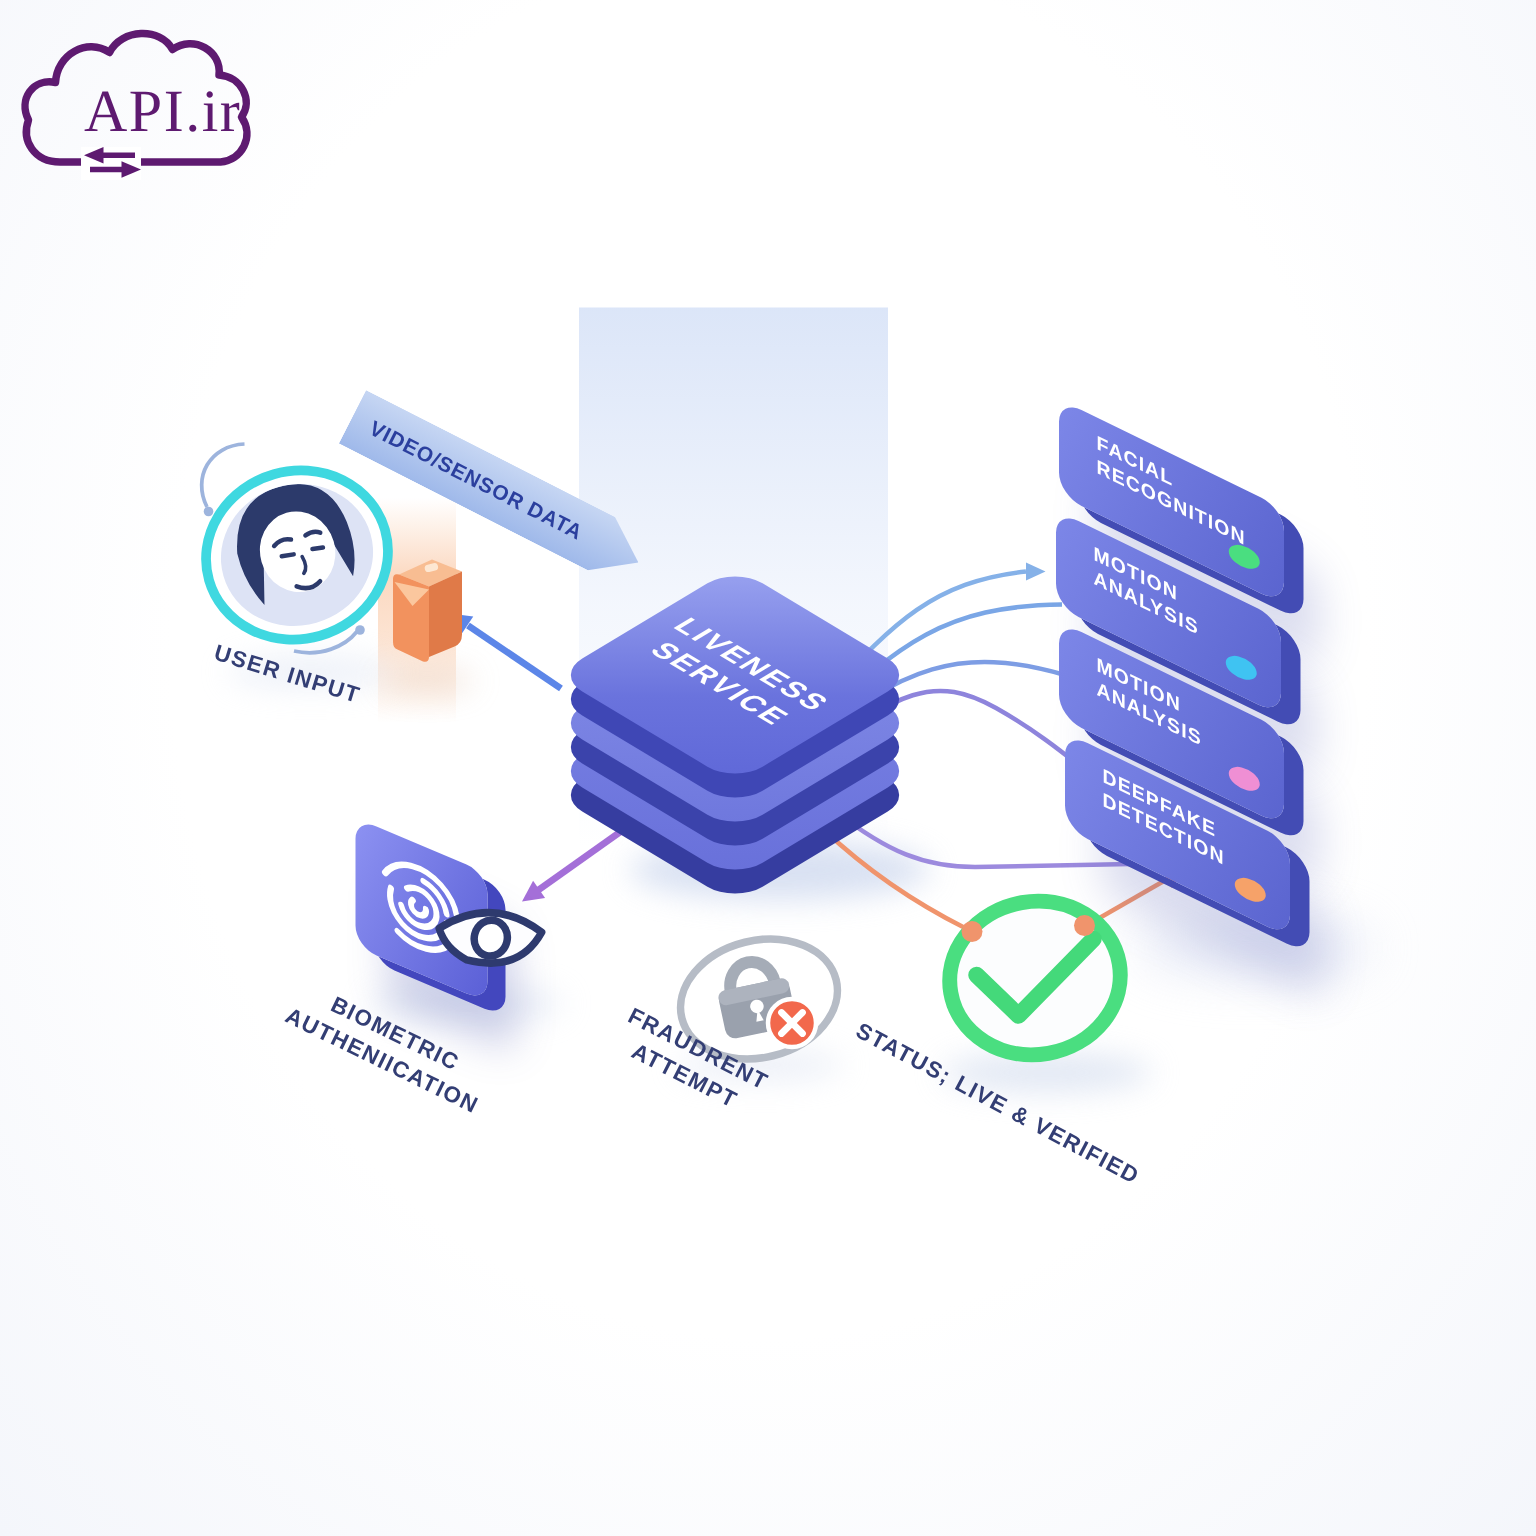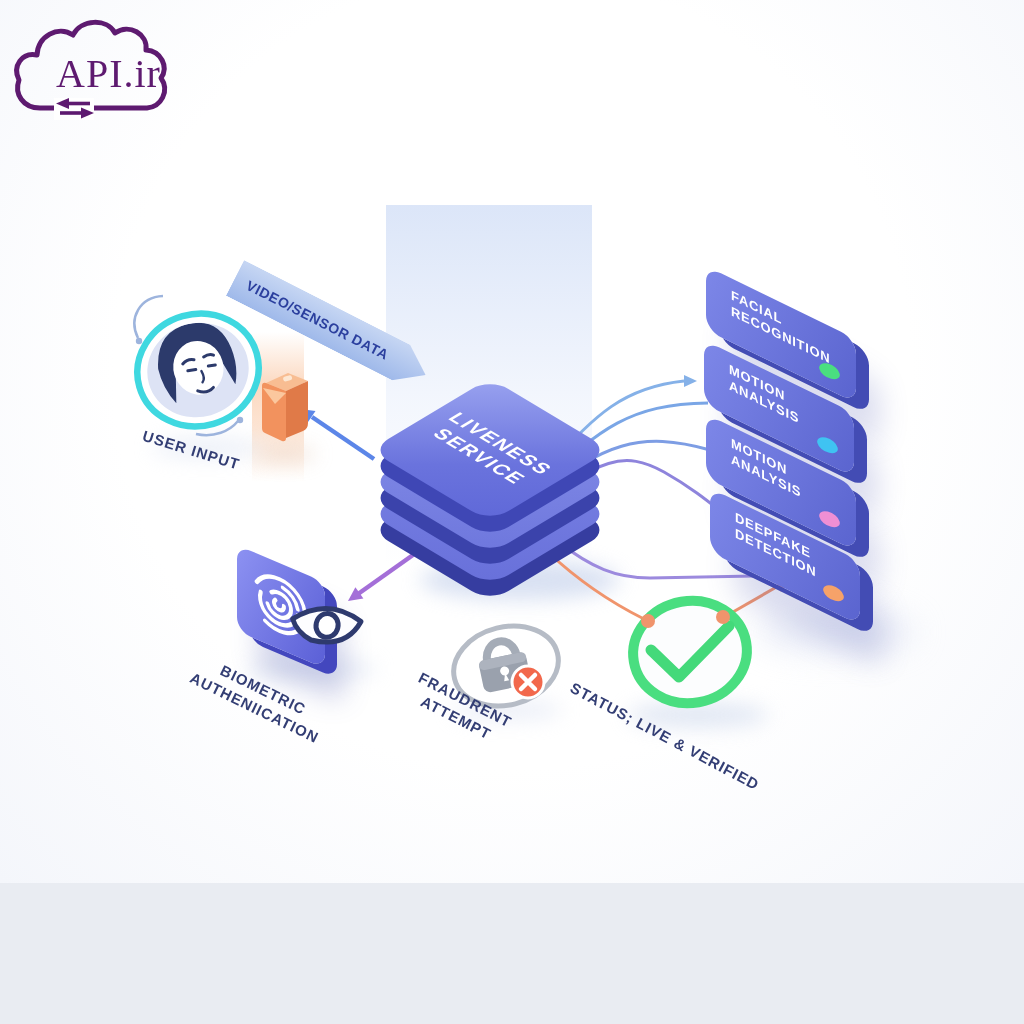--- a/index.html
+++ b/index.html
@@ -1,16 +1,16 @@
 <!DOCTYPE html>
 <html><head>
 <meta charset="utf-8">
 <style>
   html,body{margin:0;padding:0;background:#e9ecf2;}
-  .canvas{position:relative;width:1024px;height:883px;margin:0 auto;overflow:hidden;
+  .canvas{position:relative;width:1024px;height:1024px;margin:0 auto;overflow:hidden;
     background:radial-gradient(ellipse at 50% 42%, #ffffff 55%, #f4f6fb 100%);
     font-family:"Liberation Sans", sans-serif;}
   .layer0{position:absolute;z-index:0;}
   .band{left:386px;top:205px;width:206px;height:360px;
     background:linear-gradient(180deg, rgba(198,214,244,.62), rgba(221,231,250,.34) 55%, rgba(238,243,252,0));}
   .glow{left:252px;top:332px;width:52px;height:150px;
     background:linear-gradient(180deg, rgba(246,160,100,0) 0%, rgba(246,160,100,.40) 35%, rgba(246,160,100,.28) 65%, rgba(246,160,100,0));}
   .shadow{position:absolute;z-index:0;border-radius:50%;filter:blur(10px);}
   .overlay{position:absolute;left:0;top:0;z-index:1;}
   .node{position:absolute;z-index:2;}

